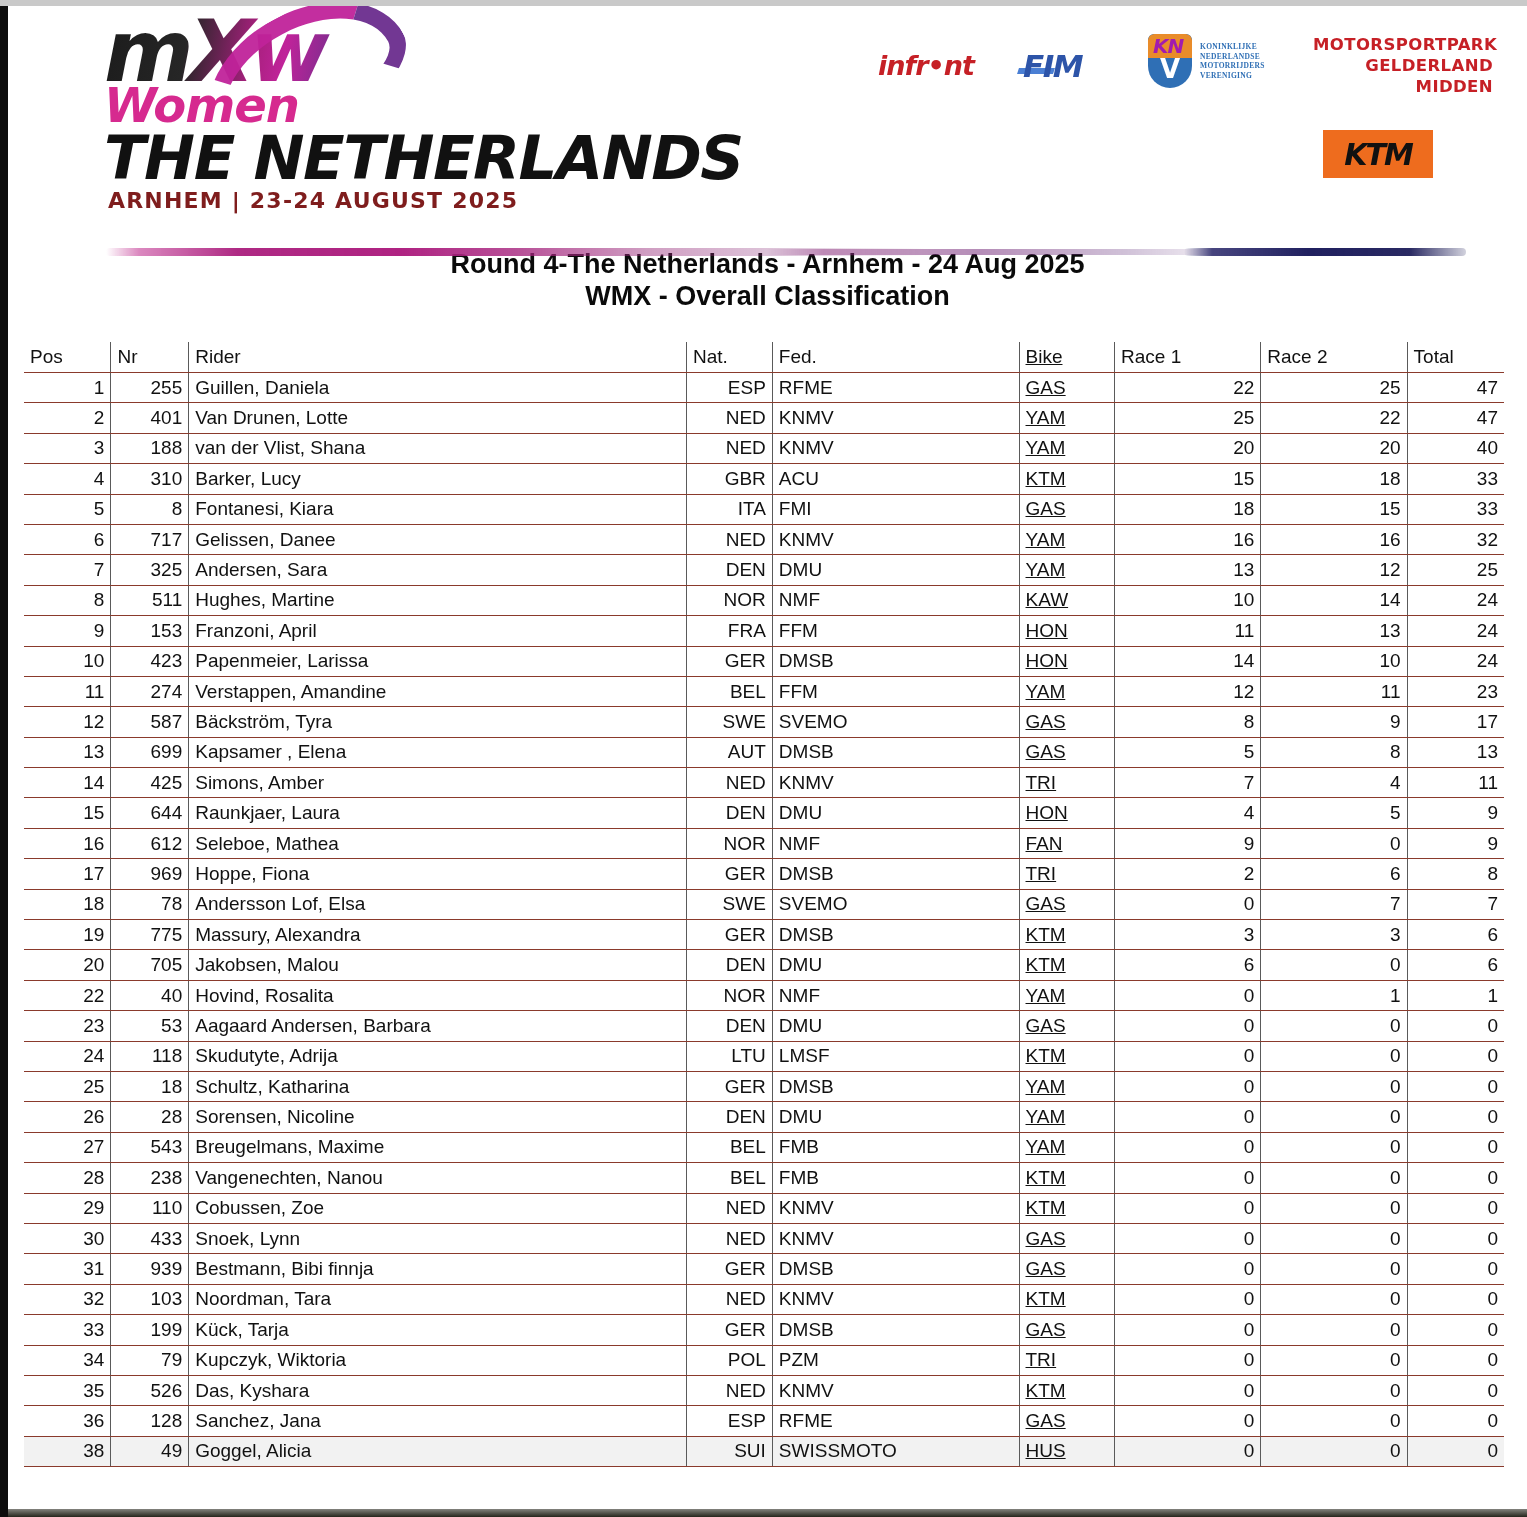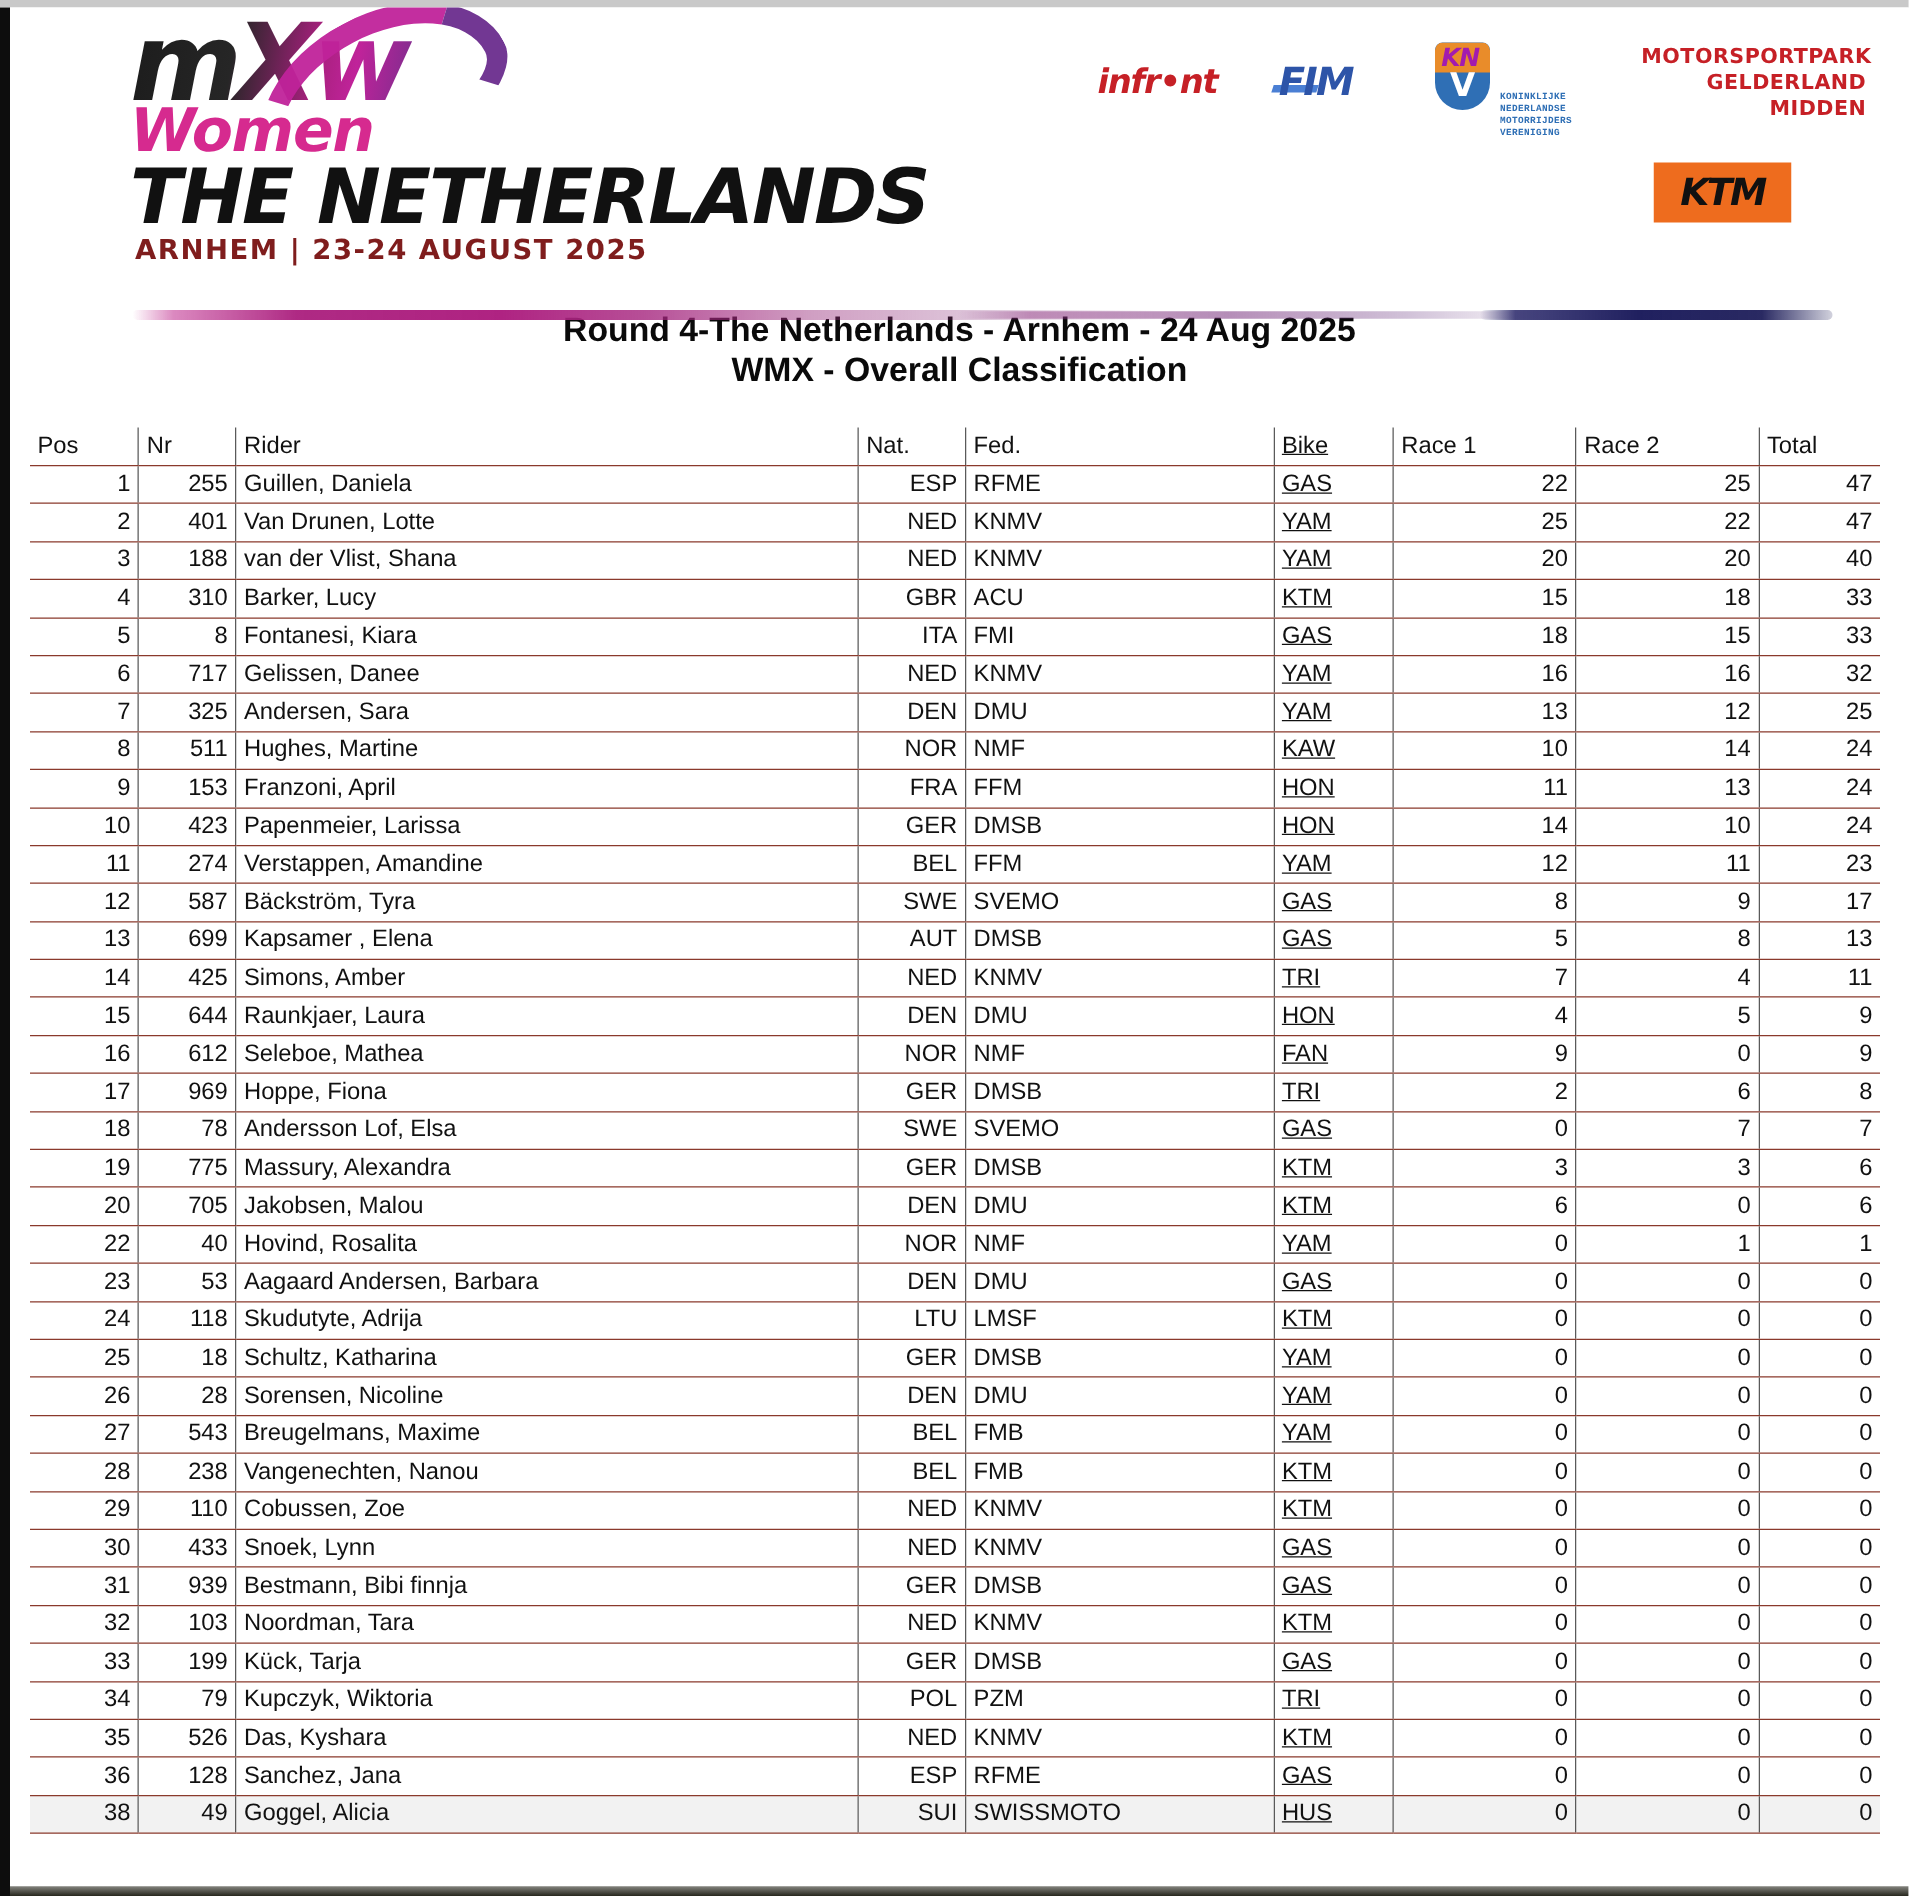--- a/index.html
+++ b/index.html
@@ -105,22 +105,21 @@
     font-family: "DejaVu Sans", sans-serif; z-index: 2;
   }
   .knmv-v {
     position: absolute; left: 12px; top: 20px; font-size: 26px; font-weight: 800;
     color: #fff; z-index: 2; font-family: "DejaVu Sans", sans-serif;
   }
   .knmv-text {
     position: absolute; left: 52px; top: 8px;
     font-size: 7.5px; font-weight: 700; line-height: 9.5px;
     color: #2f6fb5; letter-spacing: .3px;
-    font-family: Liberation Mono, monospace;
-    margin-top: 32px;
+    font-family: Liberation Serif, serif;
   }
   .sp-msp {
     left: 455px; top: 6px; width: 180px;
     font-size: 16.5px; font-weight: 700; line-height: 21px;
     color: #c62026; text-align: right; letter-spacing: .4px;
     font-family: "DejaVu Sans", sans-serif;
   }
 
   .ktm-logo {
     position: absolute; left: 1315px; top: 124px;

